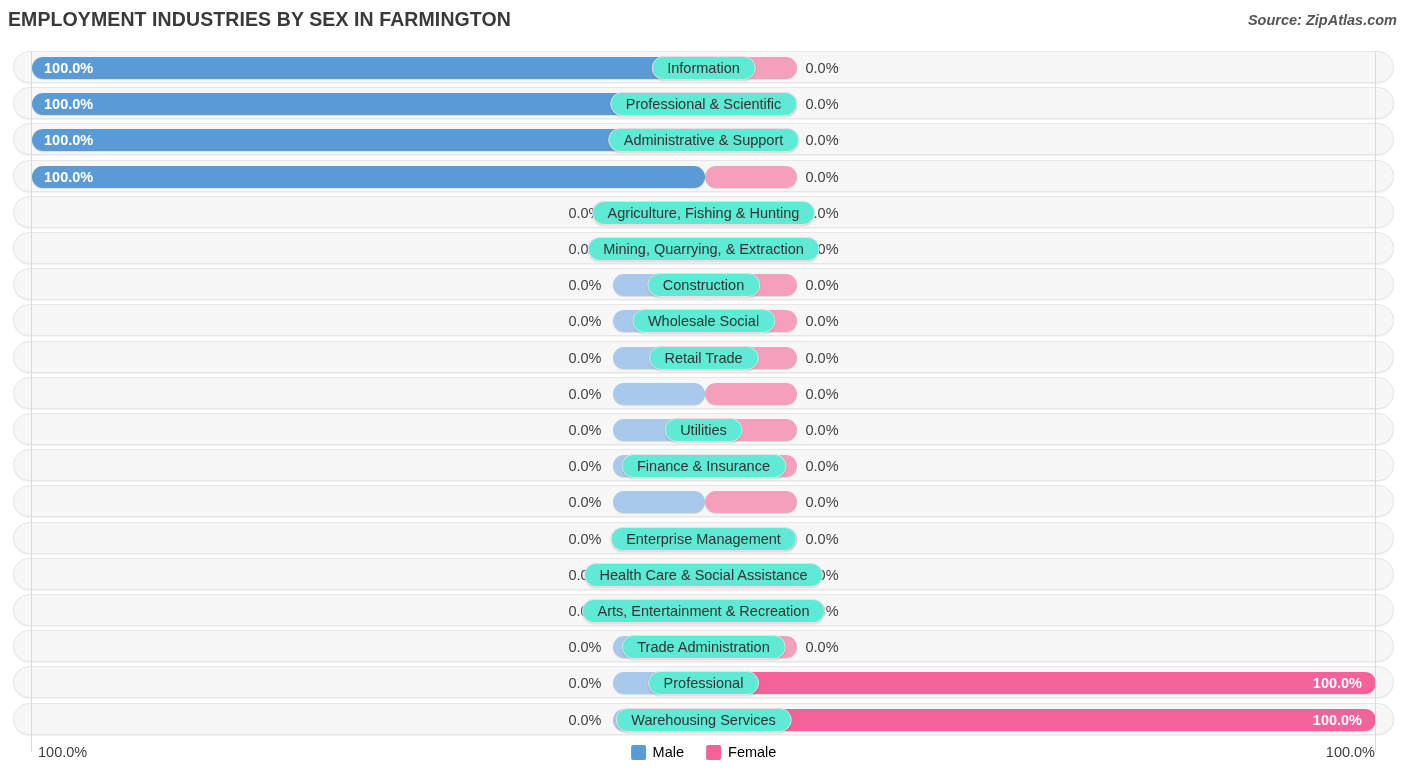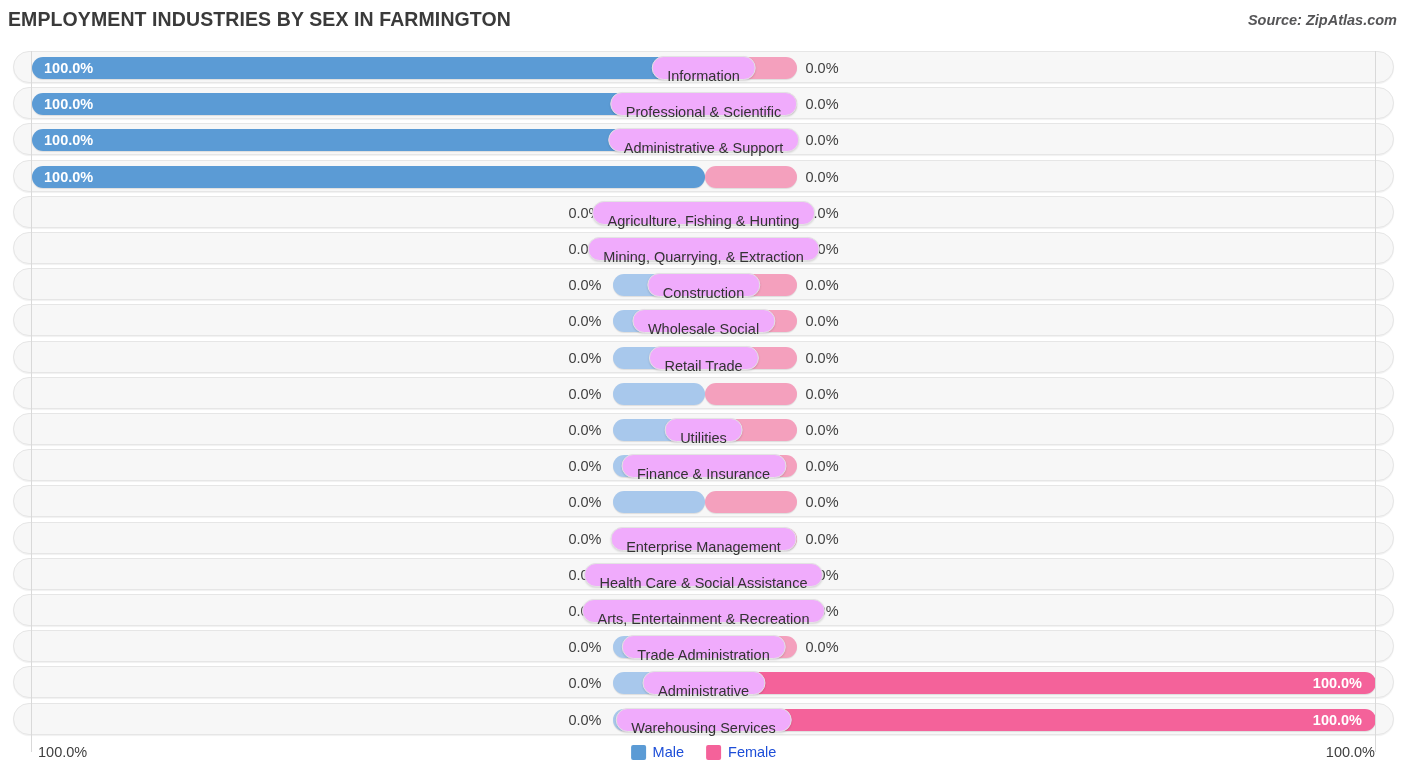--- a/index.html
+++ b/index.html
@@ -118,22 +118,22 @@
     color: #ffffff;
     font-weight: 700;
     text-align: right;
   }
 
   .cat-pill {
     position: absolute;
     top: 4px;
     height: 24px;
     line-height: 23px;
-    padding: 8px 15px;
-    background: #f0abfc;
+    padding: 0 15px;
+    background: #5eead4;
     border: 1px solid #e3e3e3;
     border-radius: 12px;
     font-size: 14.5px;
     color: #333333;
     white-space: nowrap;
     left: 50%;
     transform: translateX(-50%);
     box-shadow: 0 1px 2px rgba(0,0,0,0.13);
     z-index: 4;
   }
@@ -156,21 +156,21 @@
     left: 50%;
     transform: translateX(-50%);
     top: 0;
     display: flex;
     align-items: center;
     gap: 22px;
     line-height: 22px;
   }
   .legend-item { display: flex; align-items: center; gap: 7px; }
   .swatch { width: 15px; height: 15px; border-radius: 2px; display: inline-block; }
-  .legend-label { font-size: 14.5px; color: #1d4ed8; white-space: nowrap; }
+  .legend-label { font-size: 14.5px; color: #000000; white-space: nowrap; }
 </style>
 </head>
 <body>
 
 <div id="chart-root">
 
   <div class="page-title">EMPLOYMENT INDUSTRIES BY SEX IN FARMINGTON</div>
   <div class="source-note">Source: ZipAtlas.com</div>
 
   <div class="plot" id="plot">
@@ -326,21 +326,21 @@
         </div>
         <div class="cat-pill">Trade Administration</div>
       </div>
       <div class="row" style="top: 615.4px;">
         <div class="bars">
           <div class="bar-male zero" style="left: 598.5px; width: 92px;"></div>
           <div class="val male-out" style="right: 791.5px;">0.0%</div>
           <div class="bar-female" style="left: 690.5px; width: 671.5px;"></div>
           <div class="val female-in" style="right: 31px;">100.0%</div>
         </div>
-        <div class="cat-pill">Administrative</div>
+        <div class="cat-pill">Professional</div>
       </div>
       <div class="row" style="top: 651.6px;">
         <div class="bars">
           <div class="bar-male zero" style="left: 598.5px; width: 92px;"></div>
           <div class="val male-out" style="right: 791.5px;">0.0%</div>
           <div class="bar-female" style="left: 690.5px; width: 671.5px;"></div>
           <div class="val female-in" style="right: 31px;">100.0%</div>
         </div>
         <div class="cat-pill">Warehousing Services</div>
       </div>

